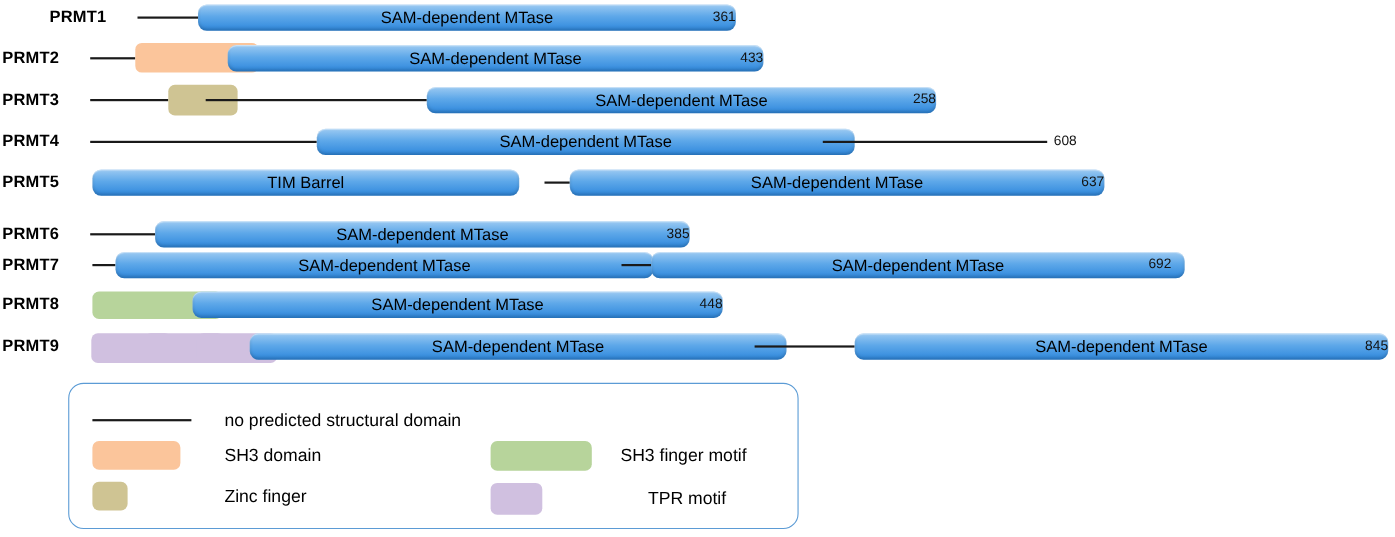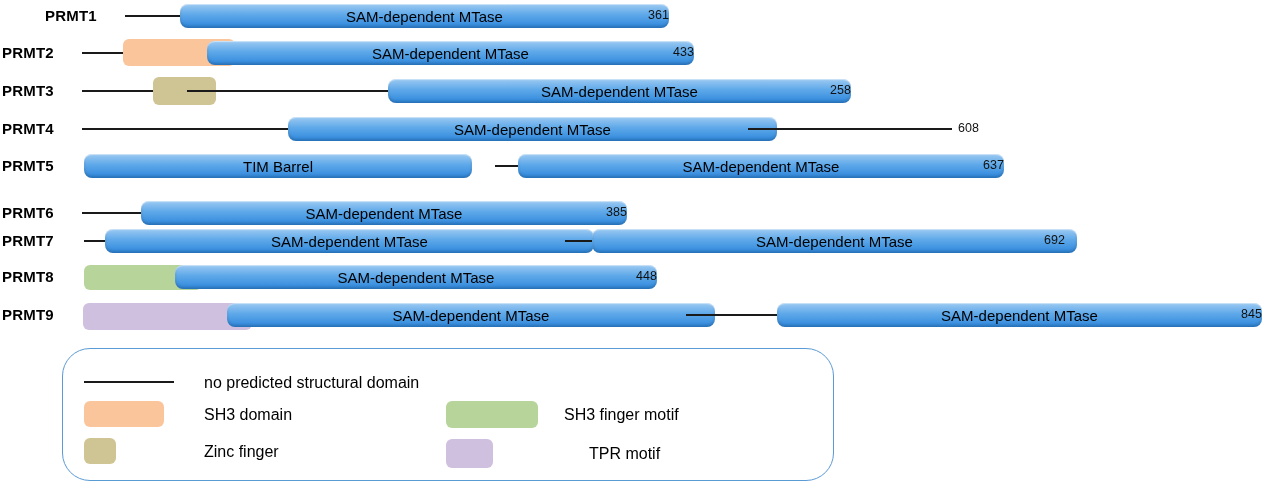--- a/index.html
+++ b/index.html
@@ -26,22 +26,22 @@
   .seg-label{
     position:absolute;left:0;right:0;top:0;bottom:0;display:flex;
     align-items:center;justify-content:center;font-size:15px;color:#000;
     white-space:nowrap;
   }
   .num{
     position:absolute;top:3px;font-size:12.5px;line-height:17px;color:#111;
     white-space:nowrap;
   }
   .legend{
-    position:absolute;left:62px;top:348px;width:772px;height:133px;
-    border:1.5px solid var(--lb);border-radius:28px;background:#fff;
+    position:absolute;left:62px;top:348px;width:664px;height:133px;
+    border:1.5px solid var(--lb);border-radius:14px;background:#fff;
     box-sizing:border-box;
   }
   .leg-line-swatch{position:absolute;left:21px;top:32px;width:90px;height:2px;background:var(--line);}
   .leg-swatch{position:absolute;border-radius:6px;}
   .leg-sh3{left:21px;top:52px;width:80px;height:26px;background:var(--sh3);}
   .leg-zinc{left:21px;top:89px;width:32px;height:26px;background:var(--zinc);}
   .leg-sh3b{left:383px;top:52px;width:92px;height:27px;background:var(--sh3b);}
   .leg-tpr{left:383px;top:90px;width:47px;height:29px;background:var(--tpr);}
   .leg-text{position:absolute;font-size:16px;line-height:19px;color:#000;white-space:nowrap;}
   .lt1{left:141px;top:24px;}

